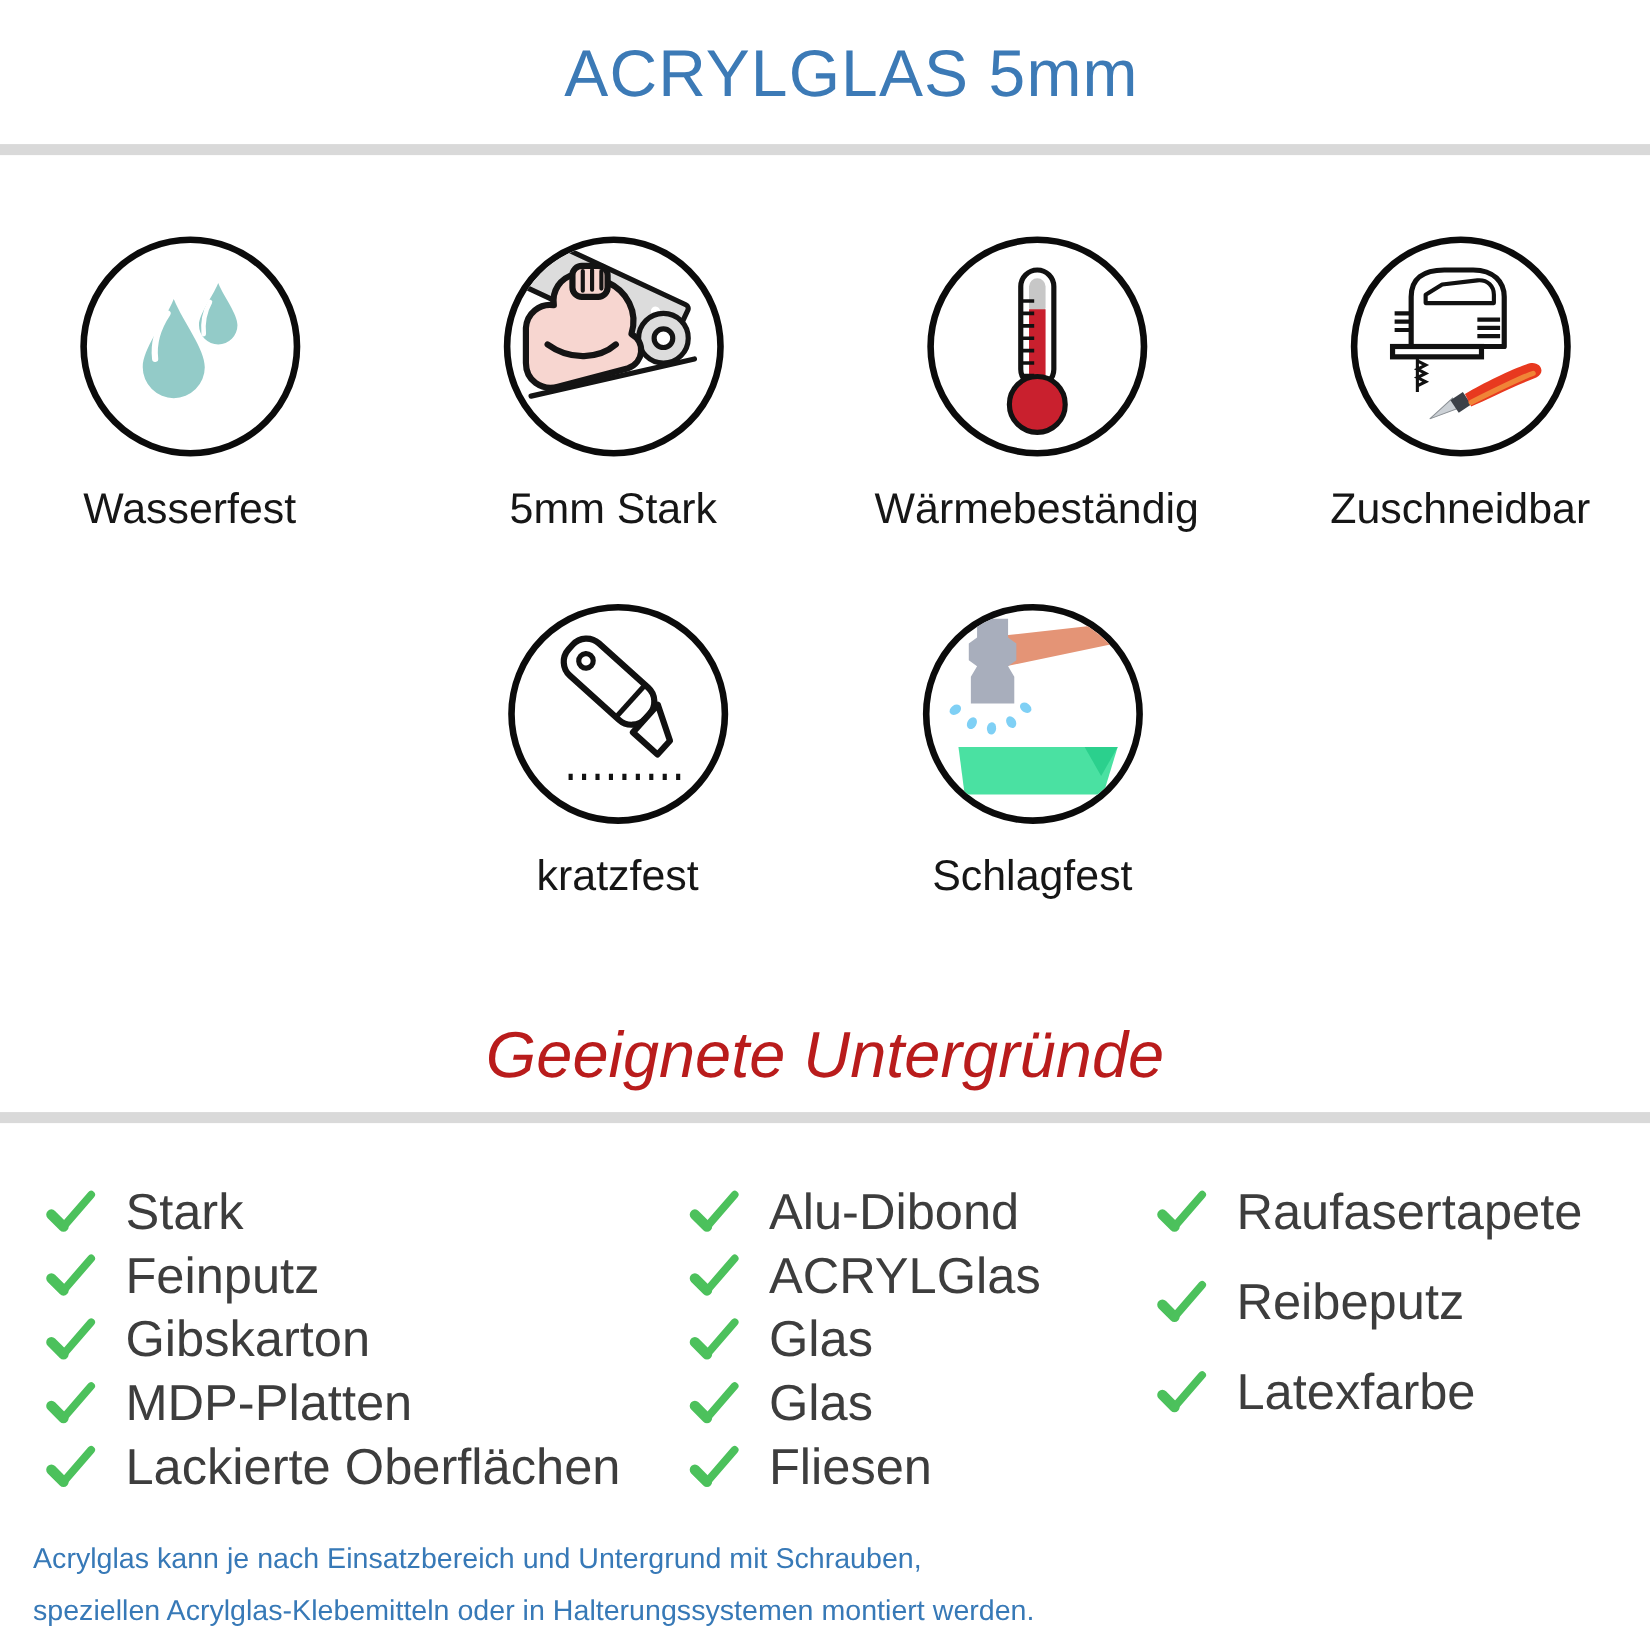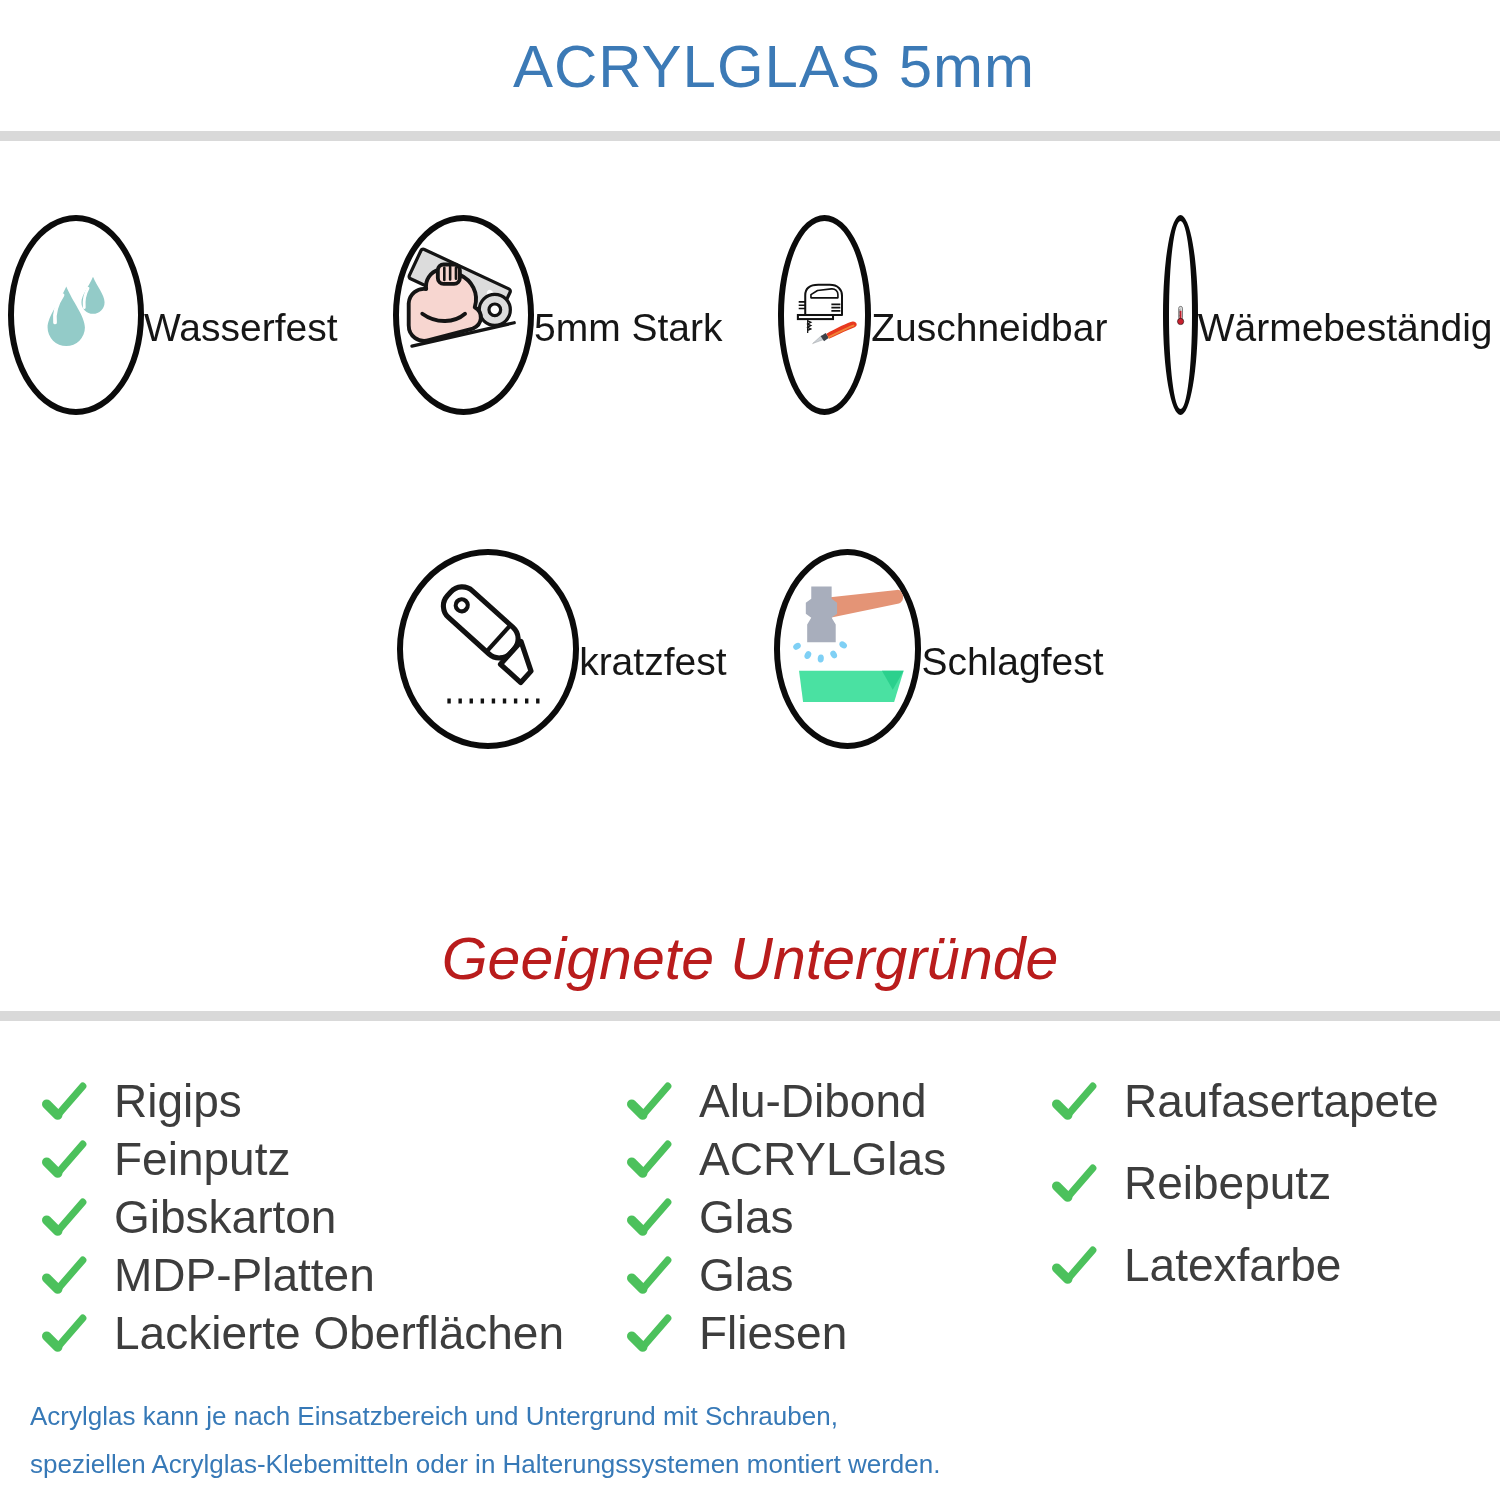--- a/index.html
+++ b/index.html
@@ -4,21 +4,21 @@
 <style>
   html,body{margin:0;padding:0;background:#ffffff;}
   .page{position:relative;width:1500px;height:1500px;background:#fff;overflow:hidden;
         font-family:"Liberation Sans", sans-serif;}
   .title{position:absolute;top:32px;left:0;width:100%;text-align:center;
          font-size:60px;color:#3c7ab6;letter-spacing:1px;margin-left:24px;}
   .bar{position:absolute;left:0;width:100%;height:10px;background:#d9d9d9;}
   .bar1{top:131px;} .bar2{top:1011px;}
   .feature-row{position:absolute;left:0;right:0;display:flex;justify-content:center;}
   .row1{top:215px;gap:55px;} .row2{top:549px;gap:47px;}
-  .feature{width:330px;display:flex;flex-direction:row;align-items:center;}
+  .feature{width:330px;display:flex;flex-direction:column;align-items:center;}
   .circle{width:188px;height:188px;border:6px solid #0b0b0b;border-radius:50%;
           background:#fff;overflow:hidden;}
   .circle svg{width:100%;height:100%;display:block;}
   .feat-label{margin-top:26px;font-size:39px;color:#161616;white-space:nowrap;}
   .heading2{position:absolute;top:925px;left:0;width:100%;text-align:center;
             font-size:59px;color:#b91c1c;font-style:italic;}
   .substrates{position:absolute;top:1072px;left:40px;right:10px;display:flex;}
   .col{display:flex;flex-direction:column;}
   .col1{width:585px;} .col2{width:425px;} .col3{flex:1;gap:24px;}
   .sub-item{display:flex;align-items:center;height:58px;gap:26px;}
@@ -69,61 +69,61 @@
           <rect x="60" y="22" width="34" height="30" rx="9" fill="#f7d6d0" stroke="#141414" stroke-width="6"></rect>
           <path d="M70,27 V46 M79,26 V45 M88,27 V44" stroke="#141414" stroke-width="4" stroke-linecap="round"></path>
         </svg>
       </div>
       <div class="feat-label">5mm Stark</div>
     </div>
 
     <div class="feature">
       <div class="circle">
         <svg viewBox="0 0 200 200">
-          <path d="M52,100 L52,52 C52,34 64,26 84,26 L112,26 C132,26 142,38 142,52 L142,100 Z" fill="#ffffff" stroke="#111111" stroke-width="5" stroke-linejoin="round"></path>
-          <path d="M66,58 L66,50 L82,40 L116,36 C126,35 132,42 132,50 L132,58 Z" fill="#ffffff" stroke="#111111" stroke-width="4" stroke-linejoin="round"></path>
-          <g stroke="#111111" stroke-width="4">
-            <line x1="116" y1="74" x2="138" y2="74"></line>
-              <line x1="116" y1="82" x2="138" y2="82"></line>
-              <line x1="116" y1="90" x2="138" y2="90"></line>
-            <line x1="36" y1="68" x2="52" y2="68"></line>
-              <line x1="36" y1="76" x2="52" y2="76"></line>
-              <line x1="36" y1="84" x2="52" y2="84"></line>
-          </g>
-          <rect x="34" y="100" width="86" height="10" fill="#ffffff" stroke="#111111" stroke-width="5"></rect>
-          <path d="M58,110 V144 M58,114 l8,4 -8,4 8,4 -8,4 8,4 -8,4" stroke="#111111" stroke-width="3" fill="none"></path>
-          <polygon points="70,170 92,150 97,160" fill="#ccd1d6" stroke="#8a8f94" stroke-width="1"></polygon>
-          <polygon points="90,152 102,144 110,156 98,164" fill="#3c4148"></polygon>
-          <path d="M104,146 C124,134 158,118 168,116 C178,115 182,126 173,130 C150,139 124,152 110,158 Z" fill="#e8391f"></path>
-          <path d="M110,154 C134,142 158,130 170,126" stroke="#f08437" stroke-width="5" fill="none" stroke-linecap="round"></path>
-        </svg>
-      </div>
-      <div class="feat-label">Zuschneidbar</div>
-    </div>
-
-    <div class="feature">
-      <div class="circle">
-        <svg viewBox="0 0 200 200">
           <rect x="84" y="26" width="32" height="112" rx="16" fill="#ffffff" stroke="#111111" stroke-width="5"></rect>
           <rect x="92" y="34" width="16" height="36" rx="8" fill="#c7c7c7"></rect>
           <rect x="92" y="64" width="16" height="76" fill="#c9202e"></rect>
           <g stroke="#111111" stroke-width="3.5">
             <line x1="86" y1="56" x2="97" y2="56"></line>
               <line x1="86" y1="68" x2="97" y2="68"></line>
             <line x1="86" y1="80" x2="97" y2="80"></line>
               <line x1="86" y1="92" x2="97" y2="92"></line>
             <line x1="86" y1="104" x2="97" y2="104"></line>
               <line x1="86" y1="116" x2="97" y2="116"></line>
             <line x1="86" y1="128" x2="97" y2="128"></line>
           </g>
           <circle cx="100" cy="156" r="27" fill="#c9202e" stroke="#111111" stroke-width="5"></circle>
         </svg>
       </div>
       <div class="feat-label">Wärmebeständig</div>
     </div>
+
+    <div class="feature">
+      <div class="circle">
+        <svg viewBox="0 0 200 200">
+          <path d="M52,100 L52,52 C52,34 64,26 84,26 L112,26 C132,26 142,38 142,52 L142,100 Z" fill="#ffffff" stroke="#111111" stroke-width="5" stroke-linejoin="round"></path>
+          <path d="M66,58 L66,50 L82,40 L116,36 C126,35 132,42 132,50 L132,58 Z" fill="#ffffff" stroke="#111111" stroke-width="4" stroke-linejoin="round"></path>
+          <g stroke="#111111" stroke-width="4">
+            <line x1="116" y1="74" x2="138" y2="74"></line>
+              <line x1="116" y1="82" x2="138" y2="82"></line>
+              <line x1="116" y1="90" x2="138" y2="90"></line>
+            <line x1="36" y1="68" x2="52" y2="68"></line>
+              <line x1="36" y1="76" x2="52" y2="76"></line>
+              <line x1="36" y1="84" x2="52" y2="84"></line>
+          </g>
+          <rect x="34" y="100" width="86" height="10" fill="#ffffff" stroke="#111111" stroke-width="5"></rect>
+          <path d="M58,110 V144 M58,114 l8,4 -8,4 8,4 -8,4 8,4 -8,4" stroke="#111111" stroke-width="3" fill="none"></path>
+          <polygon points="70,170 92,150 97,160" fill="#ccd1d6" stroke="#8a8f94" stroke-width="1"></polygon>
+          <polygon points="90,152 102,144 110,156 98,164" fill="#3c4148"></polygon>
+          <path d="M104,146 C124,134 158,118 168,116 C178,115 182,126 173,130 C150,139 124,152 110,158 Z" fill="#e8391f"></path>
+          <path d="M110,154 C134,142 158,130 170,126" stroke="#f08437" stroke-width="5" fill="none" stroke-linecap="round"></path>
+        </svg>
+      </div>
+      <div class="feat-label">Zuschneidbar</div>
+    </div>
   </div>
 
   <div class="feature-row row2">
 
     <div class="feature">
       <div class="circle">
         <svg viewBox="0 0 200 200">
           <g transform="rotate(42 95 75)">
             <rect x="38" y="52" width="100" height="42" rx="18" fill="#ffffff" stroke="#111111" stroke-width="6"></rect>
             <circle cx="58" cy="73" r="7" fill="#ffffff" stroke="#111111" stroke-width="5"></circle>
@@ -160,21 +160,21 @@
   <div class="heading2">Geeignete Untergründe</div>
   <div class="bar bar2"></div>
 
   <div class="substrates">
     <div class="col col1">
       <div class="sub-item">
         <svg class="check" viewBox="0 0 60 56">
             <path d="M8,32 L22,46" stroke="#4cc15c" stroke-width="12" stroke-linecap="round"></path>
             <path d="M22,46 L54,9" stroke="#4cc15c" stroke-width="9" stroke-linecap="round"></path>
           </svg>
-        <span class="sub-label">Rigips</span>
+        <span class="sub-label">Stark</span>
       </div>
       <div class="sub-item">
         <svg class="check" viewBox="0 0 60 56">
             <path d="M8,32 L22,46" stroke="#4cc15c" stroke-width="12" stroke-linecap="round"></path>
             <path d="M22,46 L54,9" stroke="#4cc15c" stroke-width="9" stroke-linecap="round"></path>
           </svg>
         <span class="sub-label">Feinputz</span>
       </div>
       <div class="sub-item">
         <svg class="check" viewBox="0 0 60 56">

